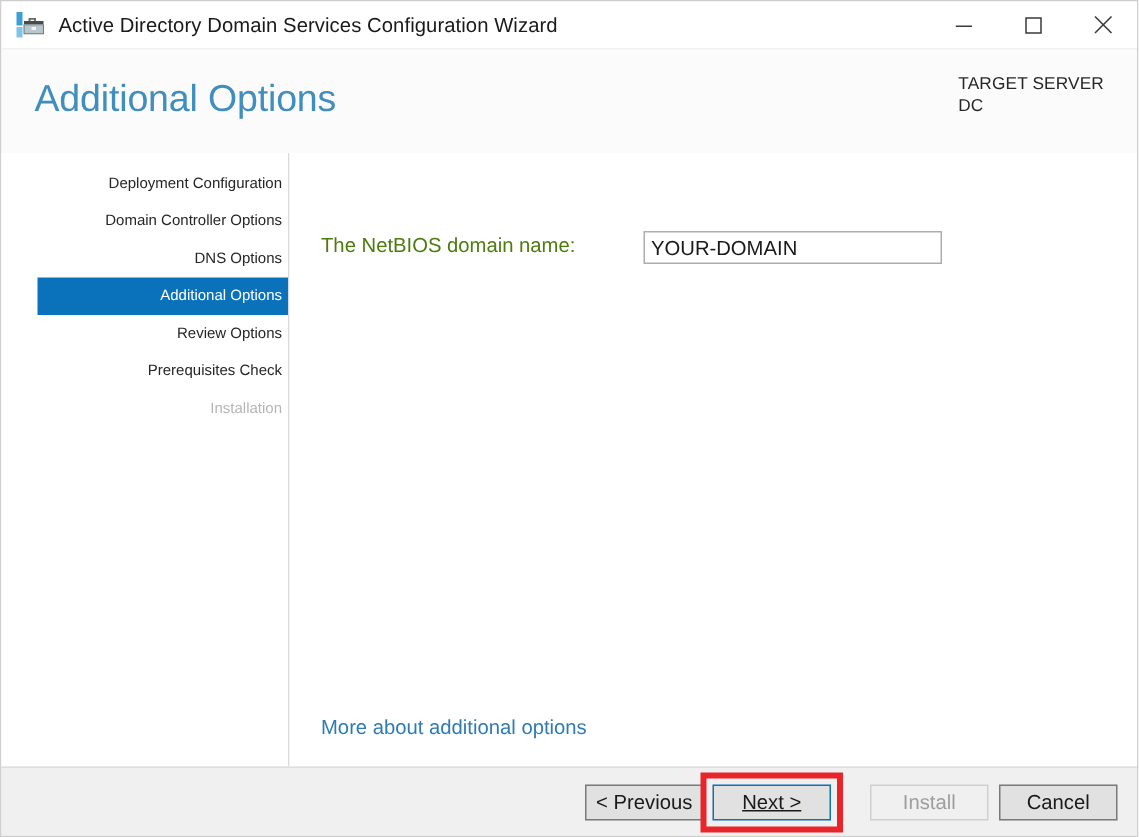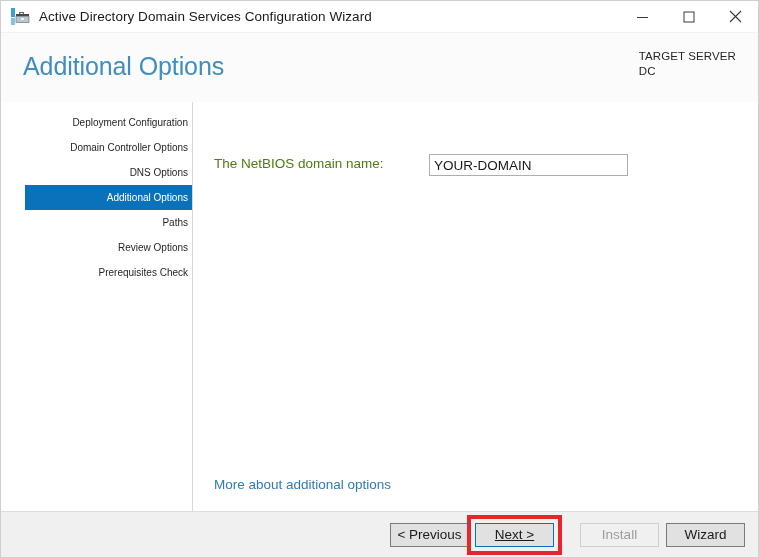--- a/index.html
+++ b/index.html
@@ -295,37 +295,37 @@
     </div>
   </div>
 
   <div id="body-area">
 
     <div id="sidebar">
       <div class="nav-item">Deployment Configuration</div>
       <div class="nav-item">Domain Controller Options</div>
       <div class="nav-item">DNS Options</div>
       <div class="nav-item selected">Additional Options</div>
-      <div class="nav-item">Paths</div>
       <div class="nav-item">Review Options</div>
       <div class="nav-item">Prerequisites Check</div>
+      <div class="nav-item disabled">Installation</div>
     </div>
 
     <div id="content">
 
       <div id="netbios-row">
         <label id="netbios-label">The NetBIOS domain name:</label>
         <input id="netbios-input" type="text" value="YOUR-DOMAIN" style="">
       </div>
 
       <a id="more-link" href="#">More about additional options</a>
     </div>
   </div>
 
   <div id="footer">
     <button class="btn" id="btn-previous">&lt; Previous</button>
     <button class="btn focused" id="btn-next">Next &gt;</button>
     <button class="btn disabled" id="btn-install">Install</button>
-    <button class="btn" id="btn-cancel">Wizard</button>
+    <button class="btn" id="btn-cancel">Cancel</button>
     <div id="next-annotation"></div>
   </div>
 
 </div>
 
 </body></html>

